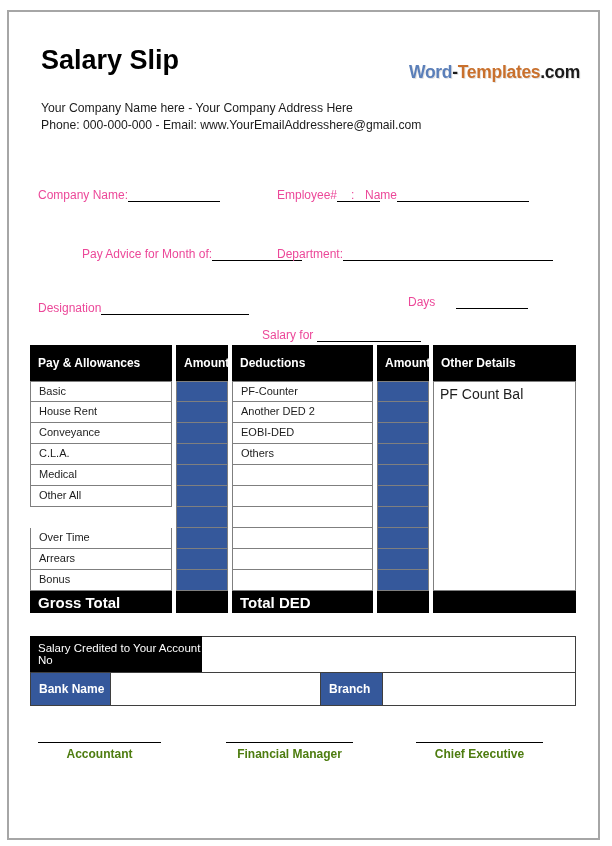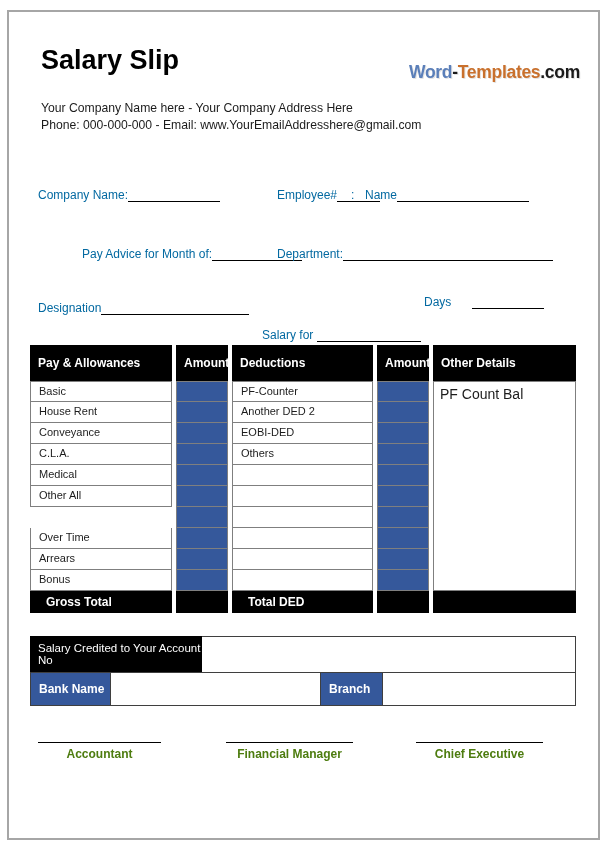--- a/index.html
+++ b/index.html
@@ -20,21 +20,21 @@
     letter-spacing:-0.3px;text-shadow:1px 1px 0 #e3e3e3;white-space:nowrap;
   }
   .logo .l-word{color:#5b7fb9;}
   .logo .l-dash{color:#1a1a1a;}
   .logo .l-templates{color:#c9702c;}
   .logo .l-com{color:#1a1a1a;}
   .company{
     position:absolute;left:41px;top:100px;font-size:12.2px;line-height:16.5px;color:#1c1c1c;
   }
   .field{
-    position:absolute;display:flex;align-items:flex-end;font-size:12px;color:#0369a1;
+    position:absolute;display:flex;align-items:flex-end;font-size:12px;color:#ec4899;
     height:16px;white-space:nowrap;
   }
   .uline{height:14px;border-bottom:1px solid #000;margin-bottom:0px;}
 
   
   .tgrid{
     position:absolute;left:30px;top:345px;width:546px;
     display:grid;
     grid-template-columns:142px 52px 141px 52px 143px;
     grid-template-rows:36px repeat(10,21px) 22px;
@@ -50,22 +50,22 @@
     font-size:11px;padding:3px 2px 0 8px;background:#fff;color:#1c1c1c;
     overflow:hidden;white-space:nowrap;
   }
   .cell.first{border-top:1px solid #7f7f7f;}
   .c-amt{background:#35589b;}
   .c-other{
     box-sizing:border-box;border:1px solid #7f7f7f;background:#fff;
     font-size:14px;padding:4px 2px 0 6px;color:#1c1c1c;
   }
   .c-foot{
-    background:#000;color:#fff;font-weight:700;font-size:12px;
-    box-sizing:border-box;display:flex;align-items:center;padding-left:16px;
+    background:#000;color:#fff;font-weight:700;font-size:15px;
+    box-sizing:border-box;display:flex;align-items:center;padding-left:8px;
   }
 
   
   .account{
     position:absolute;left:30px;top:636px;width:546px;height:70px;
     border:1px solid #3f3f3f;box-sizing:border-box;
   }
   .acct-black{
     position:absolute;left:-1px;top:-1px;width:172px;height:36px;background:#000;
     color:#fff;font-size:11.5px;display:flex;align-items:center;padding-left:8px;
@@ -135,21 +135,21 @@
   </div>
 
   <div class="field" style="left:38px;top:299px;">
     <span>Designation</span>
     <div class="uline" style="width:148px;"></div>
   </div>
   <div class="field" style="left:262px;top:293px;margin-top:33px;">
     <span>Salary for</span>
     <div class="uline" style="width:104px;margin-left:4px;"></div>
   </div>
-  <div class="field" style="left:424px;top:293px;gap:21px;">
+  <div class="field" style="left:408px;top:293px;gap:21px;">
     <span>Days</span>
     <div class="uline" style="width:72px;"></div>
   </div>
 
   <div class="tgrid" id="table-grid">
     <div class="th th1">Pay &amp; Allowances</div>
     <div class="th th2">Amounts</div>
     <div class="th th3">Deductions</div>
     <div class="th th4">Amounts</div>
     <div class="th th5">Other Details</div>

